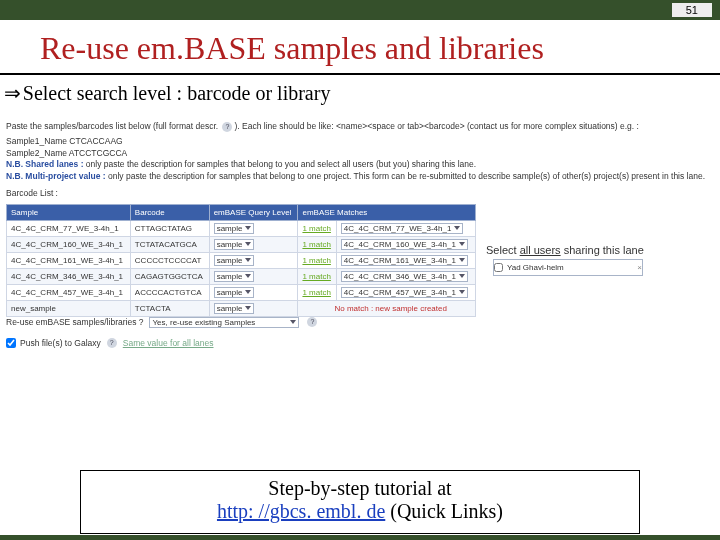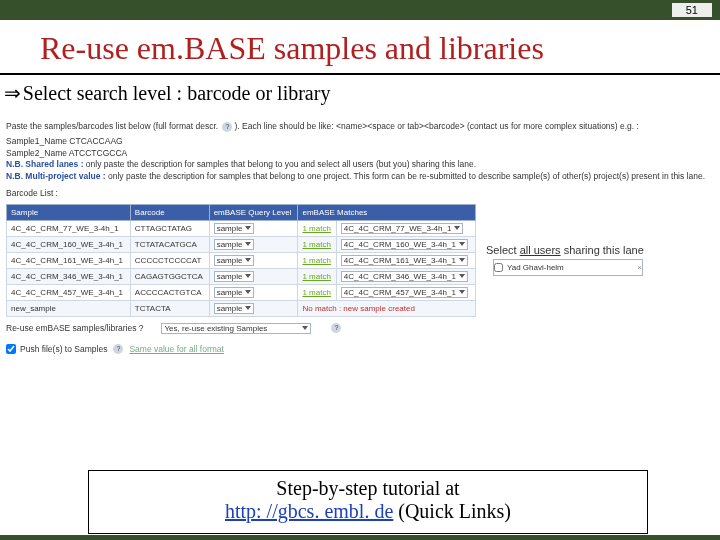--- a/index.html
+++ b/index.html
@@ -122,61 +122,60 @@
     min-width: 120px;
     justify-content: space-between;
   }
   .msel .caret {
     width: 0; height: 0;
     border-left: 3px solid transparent;
     border-right: 3px solid transparent;
     border-top: 4px solid #556;
   }
   .match-link { color: #6a2; text-decoration: underline; }
-  .nomatch { color: #c03030; }
+  .nomatch { color: #c03030; margin-left: 32px; }
 
   .rightcol { flex: 1; }
   .rightcol .sel-label { font-size: 11px; margin-bottom: 3px; }
   .rightcol .sel-label u { text-decoration: underline; }
   .userbox {
     border: 1px solid #a8b4c8;
     background: #fff;
     padding: 3px 0;
     width: 150px;
     display: flex;
     align-items: center;
     gap: 4px;
     font-size: 8px;
     margin-left: 7px;
   }
   .userbox input[type=checkbox] { width: 9px; height: 9px; }
 
   .reuse-row {
-    margin-top: 6px;
-    display: flex;
-    align-items: center;
-    gap: 18px;
+    display: flex;
+    align-items: center;
+    gap: 6px;
     font-size: 8.5px;
   }
   .reuse-row .qsel { min-width: 150px; justify-content: space-between; }
 
   .push-row {
     margin-top: 10px;
     display: flex;
     align-items: center;
     gap: 4px;
     font-size: 8.5px;
   }
   .push-row input[type=checkbox] { width: 10px; height: 10px; }
   .push-row .same { color: #7a8; text-decoration: underline; }
 
   
   .footer-box {
     position: absolute;
-    left: 88px;
+    left: 80px;
     bottom: 6px;
     width: 560px;
     border: 1px solid #000;
     padding: 6px 8px 10px 8px;
     text-align: center;
     font-size: 20px;
     font-family: "Times New Roman", serif;
     background: #fff;
   }
   .footer-box .link { color: #1a3fbf; text-decoration: underline; }
@@ -322,23 +321,23 @@
     <span>Re-use emBASE samples/libraries ?</span>
     <span class="qsel">
       <span>Yes, re-use existing Samples</span>
       <span class="caret"></span>
     </span>
     <span class="help-icon">?</span>
   </div>
 
   <div class="push-row">
     <input type="checkbox" checked="" style="">
-    <span>Push file(s) to Samples</span>
+    <span>Push file(s) to Galaxy</span>
     <span class="help-icon">?</span>
-    <span class="same">Same value for all format</span>
+    <span class="same">Same value for all lanes</span>
   </div>
 </div>
 
 <div class="footer-box">
   <div>Step-by-step tutorial at</div>
   <div>
     <span class="link">http: //gbcs. embl. de</span><span> (Quick Links)</span>
   </div>
 </div>
 

